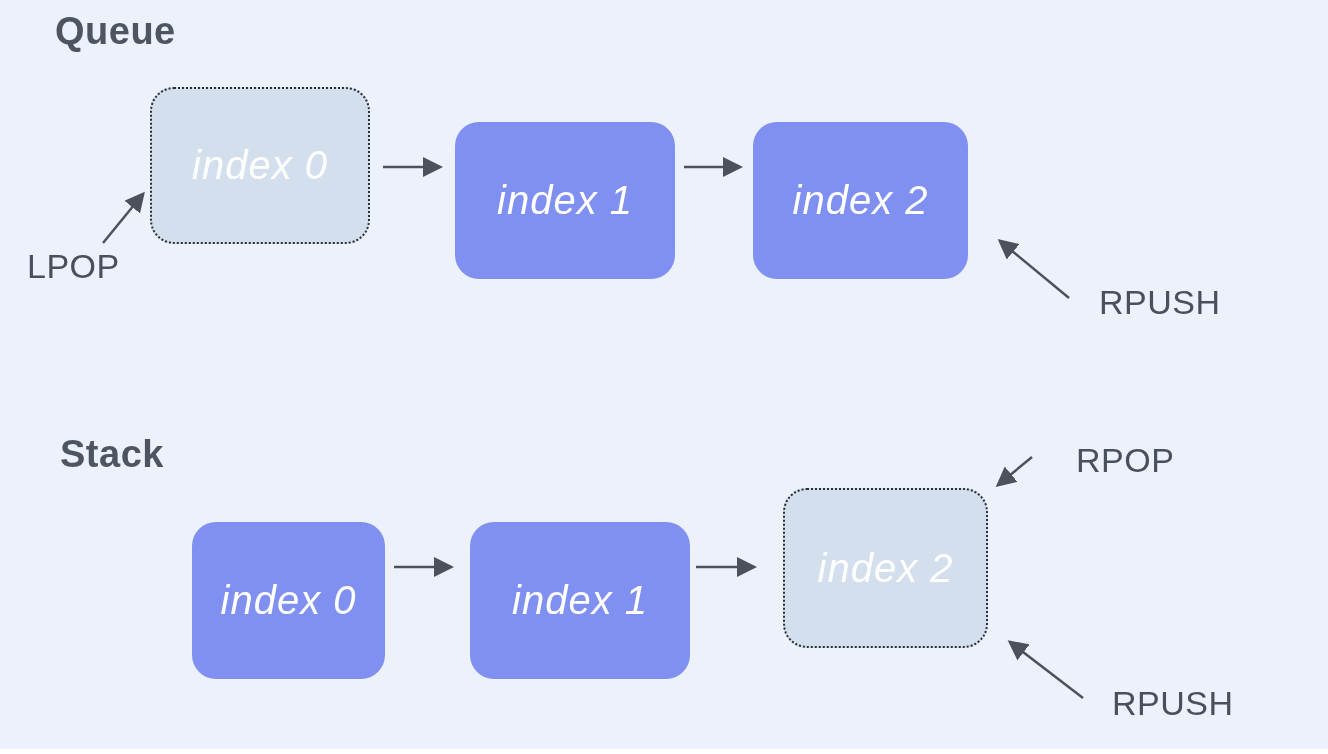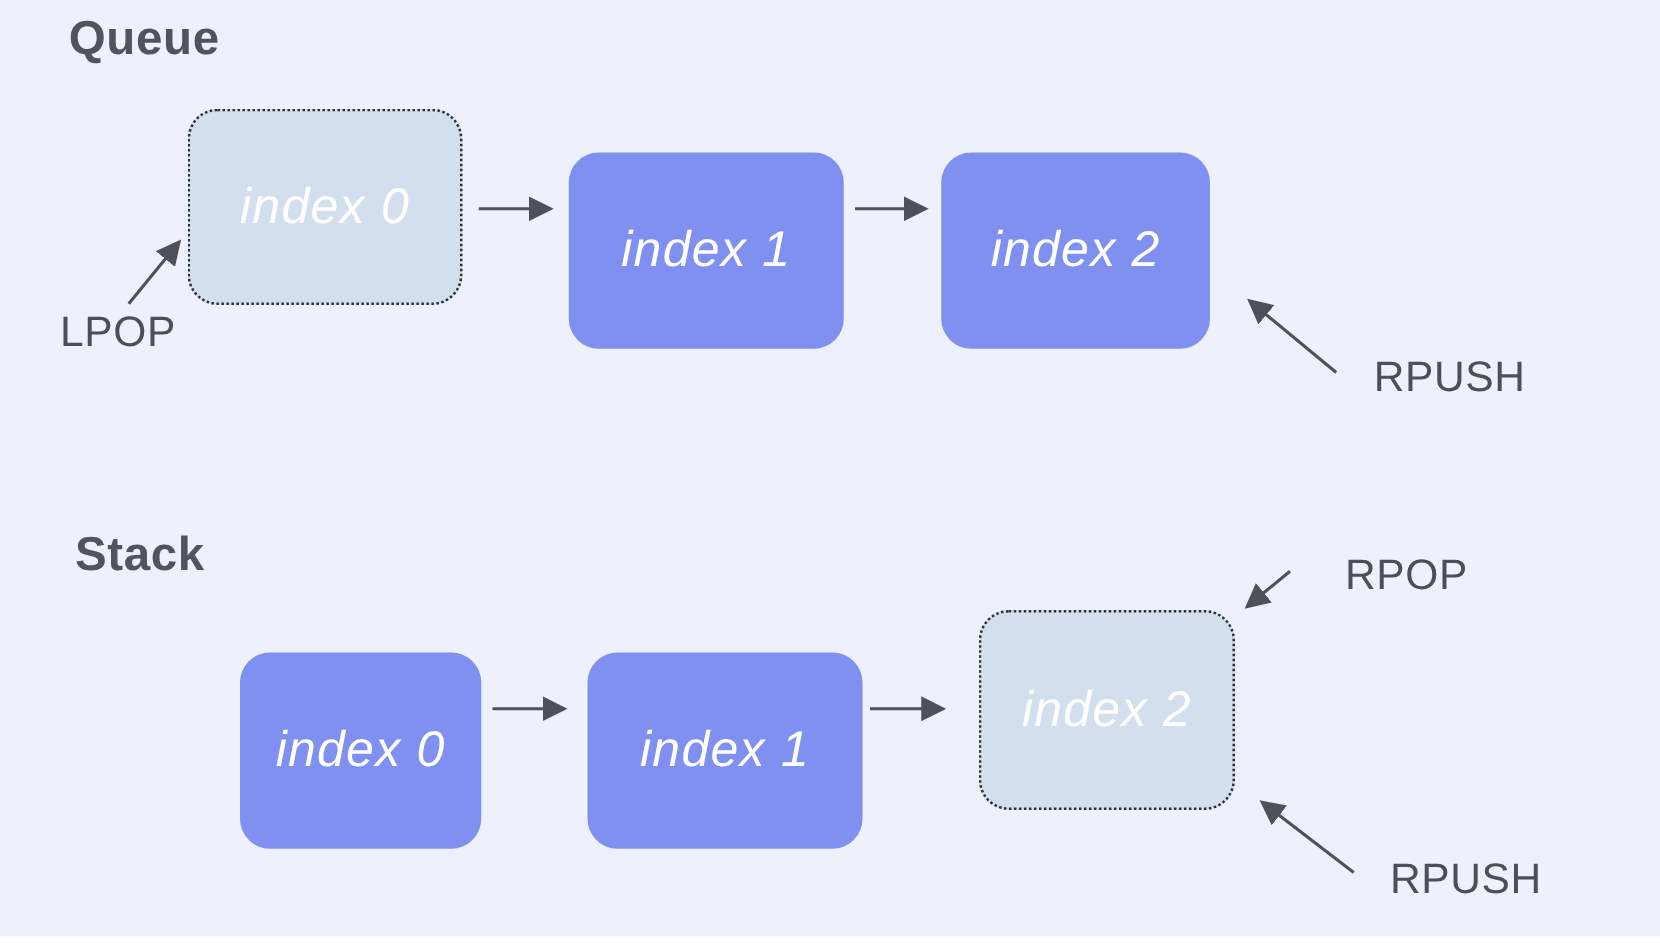--- a/index.html
+++ b/index.html
@@ -97,25 +97,25 @@
   </svg>
 
   <div class="section-title" style="left:55px; top:10px;">Queue</div>
 
   <div class="node ghost" style="left:150px; top:87px; width:220px;">index 0</div>
 
   <div class="node solid" style="left:455px; top:88px; width:220px;">index 1</div>
 
   <div class="node solid" style="left:753px; top:88px; width:215px;">index 2</div>
 
-  <div class="op-label" style="left:27px; top:247px;margin-left:21px;">LPOP</div>
+  <div class="op-label" style="left:27px; top:247px;">LPOP</div>
 
   <div class="op-label" style="left:1099px; top:283px;">RPUSH</div>
 
-  <div class="section-title" style="left:60px; top:423px;">Stack</div>
+  <div class="section-title" style="left:60px; top:433px;">Stack</div>
 
   <div class="node solid" style="left:192px; top:488px; width:193px;">index 0</div>
 
   <div class="node solid" style="left:470px; top:488px; width:220px;">index 1</div>
 
   <div class="node ghost" style="left:783px; top:488px; width:205px; height:160px;">index 2</div>
 
   <div class="op-label" style="left:1076px; top:441px;">RPOP</div>
 
   <div class="op-label" style="left:1112px; top:684px;">RPUSH</div>

